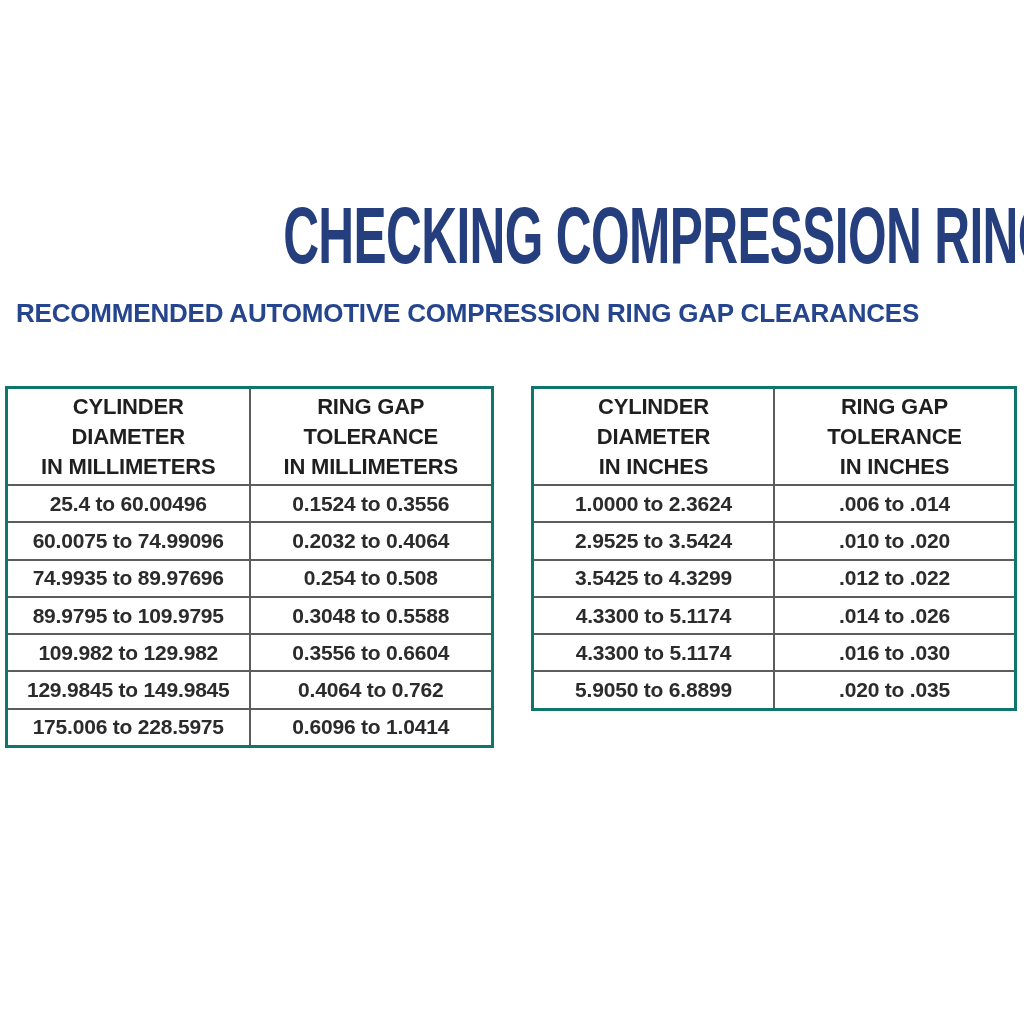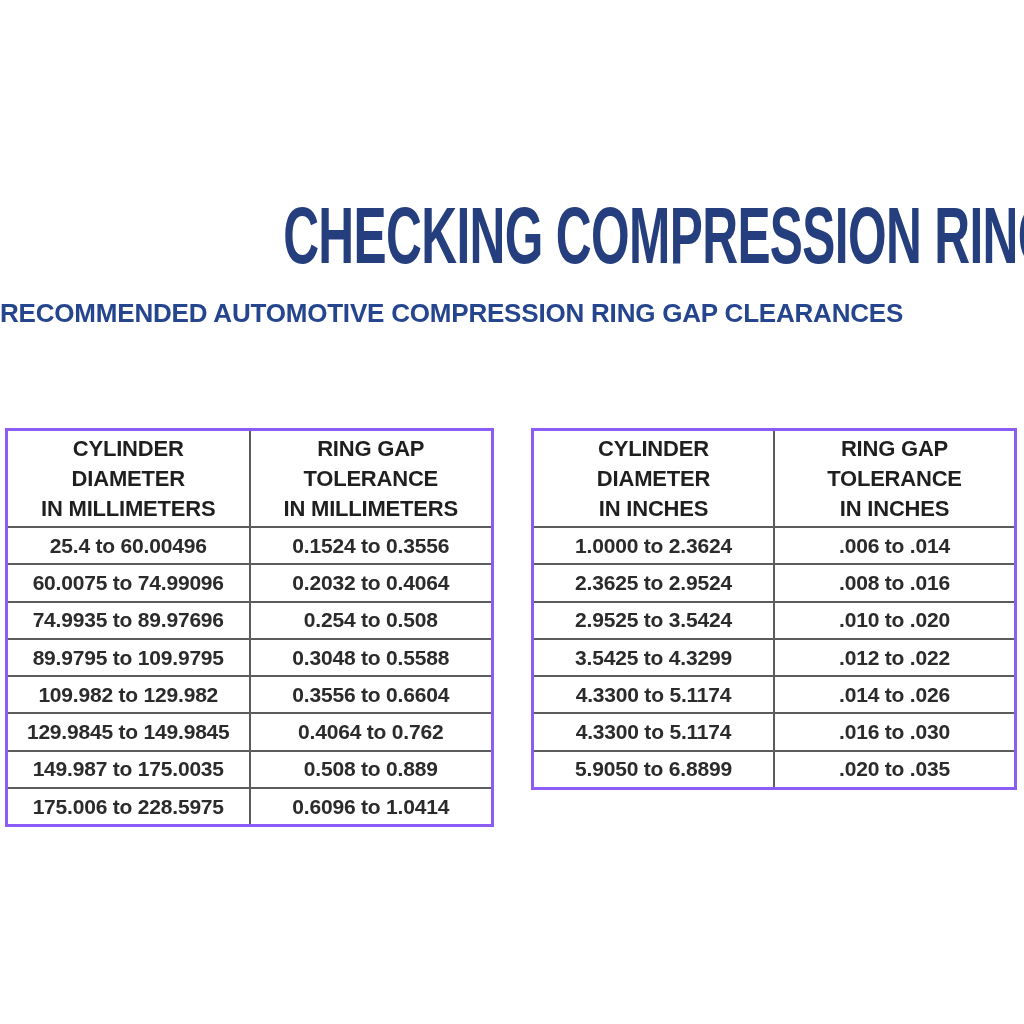--- a/index.html
+++ b/index.html
@@ -29,41 +29,40 @@
     line-height: 80px;
     white-space: nowrap;
     letter-spacing: -1px;
     transform: scaleX(0.62);
     transform-origin: 50% 50%;
     color: #253e7d;
   }
   .subtitle-wrap {
     position: absolute;
     top: 299px;
-    left: 0;
+    left: 16px;
     width: 838px;
     text-align: center;
   }
   .subtitle {
     display: inline-block;
     font-size: 26px;
     font-weight: bold;
     line-height: 28px;
     white-space: nowrap;
     letter-spacing: -0.2px;
     color: #25468f;
   }
   .tbl {
     position: absolute;
     top: 386px;
     border-collapse: collapse;
     table-layout: fixed;
     background: #ffffff;
-    border: 3px solid #8b5cf6;
-    margin-top: 42px;
+    border: 3px solid #0f766e;
   }
   .tbl-metric { left: 5px;   width: 489px; }
   .tbl-inches { left: 531px; width: 486px; }
   .tbl th, .tbl td {
     border: 2px solid #5b5c5e;
     text-align: center;
     vertical-align: middle;
     padding: 0;
   }
   .tbl th {
@@ -130,24 +129,20 @@
       </tr>
       <tr>
         <td>109.982 to 129.982</td>
         <td>0.3556 to 0.6604</td>
       </tr>
       <tr>
         <td>129.9845 to 149.9845</td>
         <td>0.4064 to 0.762</td>
       </tr>
       <tr>
-        <td>149.987 to 175.0035</td>
-        <td>0.508 to 0.889</td>
-      </tr>
-      <tr>
         <td>175.006 to 228.5975</td>
         <td>0.6096 to 1.0414</td>
       </tr>
     </tbody>
   </table>
 
   <table class="tbl tbl-inches">
     <thead>
       <tr>
         <th>
@@ -161,24 +156,20 @@
           <span class="hdr-line">IN INCHES</span>
         </th>
       </tr>
     </thead>
     <tbody>
       <tr>
         <td>1.0000 to 2.3624</td>
         <td>.006 to .014</td>
       </tr>
       <tr>
-        <td>2.3625 to 2.9524</td>
-        <td>.008 to .016</td>
-      </tr>
-      <tr>
         <td>2.9525 to 3.5424</td>
         <td>.010 to .020</td>
       </tr>
       <tr>
         <td>3.5425 to 4.3299</td>
         <td>.012 to .022</td>
       </tr>
       <tr>
         <td>4.3300 to 5.1174</td>
         <td>.014 to .026</td>

